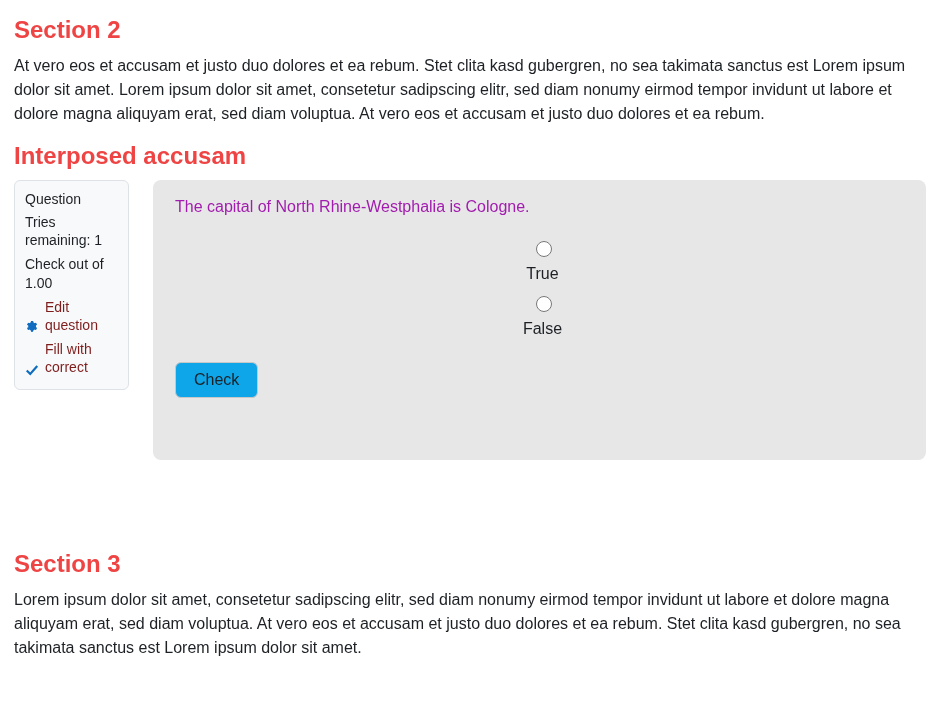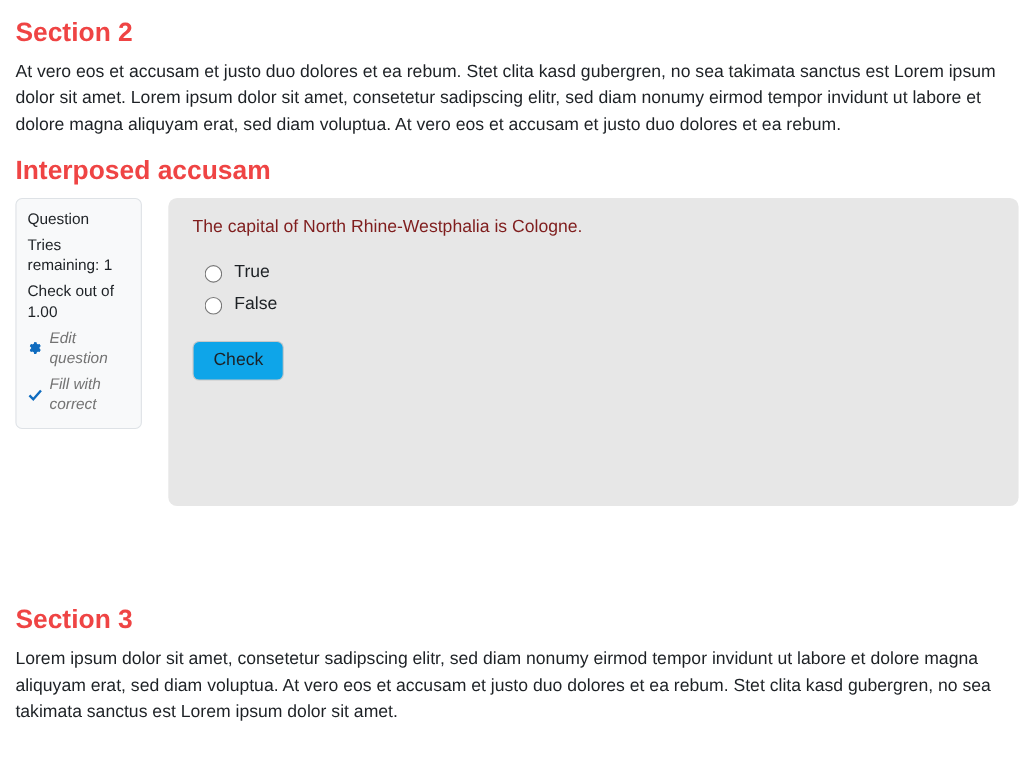--- a/index.html
+++ b/index.html
@@ -42,53 +42,53 @@
   .info-card .q-label {
     font-weight: 400;
     margin-bottom: 6px;
   }
   .info-card .q-meta {
     margin-bottom: 6px;
     line-height: 1.3;
   }
   .info-card a.card-link {
     display: flex;
-    align-items: center;
+    align-items: flex-end;
     gap: 6px;
-    color: #737373;
+    color: #7f1d1d;
     text-decoration: none;
     margin-top: 6px;
     line-height: 1.3;
-    font-style: italic;
   }
   .info-card a.card-link .icon {
     flex: 0 0 auto;
     width: 14px;
     height: 14px;
     margin-top: 2px;
   }
   .question-panel {
     flex: 1;
     background: #e7e7e7;
     border-radius: 8px;
     min-height: 280px;
     padding: 18px 22px;
   }
   .question-text {
     margin: 0 0 22px 0;
-    color: #7f1d1d;
+    color: #a21caf;
   }
   .options {
     margin-left: 6px;
   }
   .option-row {
     display: flex;
     align-items: center;
     gap: 8px;
     margin-bottom: 10px;
+    flex-direction: column;
   }
   .option-row input[type=radio] {
     width: 16px;
     height: 16px;
   }
   .check-btn {
     margin-top: 14px;
     background: #0ea5e9;
     border: 1px solid #c8c8c8;
     border-radius: 6px;

